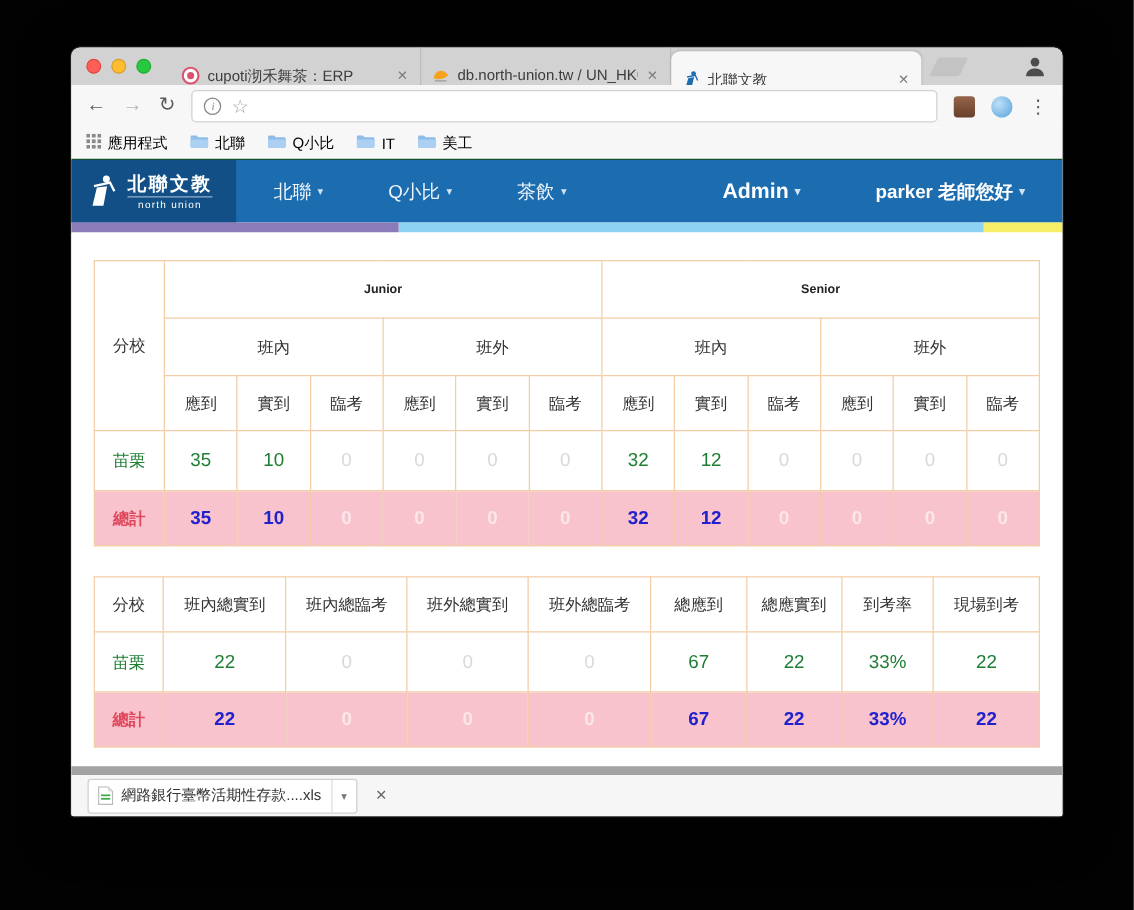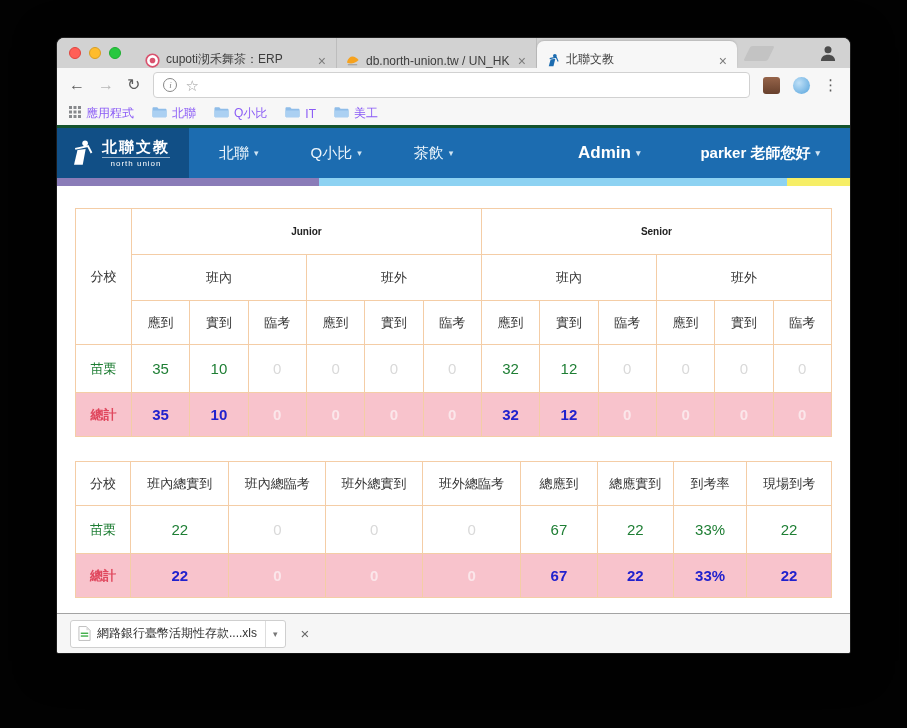--- a/index.html
+++ b/index.html
@@ -10,21 +10,21 @@
             display:flex; flex-direction:column; border-radius:7px 7px 2px 2px; overflow:hidden;
             background:#fff; box-shadow:0 8px 40px rgba(0,0,0,.85), 0 0 0 1px #2c2c2c; }
 
   
   .tabstrip { height:30px; background:#d2d2d2; display:flex; align-items:stretch; flex-shrink:0; }
   .lights { display:flex; align-items:center; gap:8px; padding:0 16px 0 12px; }
   .light { width:12px; height:12px; border-radius:50%; display:inline-block; }
   .light.red    { background:#ff5f57; border:1px solid #e0443e; }
   .light.yellow { background:#febc2e; border:1px solid #d89e24; }
   .light.green  { background:#28c840; border:1px solid #1eae31; }
-  .tab { width:200px; display:flex; align-items:flex-end; gap:6px; padding:0 8px; font-size:12px; color:#3d3d3d; }
+  .tab { width:200px; display:flex; align-items:flex-start; gap:6px; padding:15px 8px; font-size:12px; color:#3d3d3d; }
   .tab.inactive { border-right:1px solid #bdbdbd; }
   .tab.inactive:first-of-type { border-left:1px solid #bdbdbd; }
   .tab.active { background:#f7f7f7; border-radius:7px 7px 0 0; margin-top:3px; box-shadow:0 -1px 2px rgba(0,0,0,.12); }
   .tab .title { flex:1; white-space:nowrap; overflow:hidden; }
   .tab .close { color:#7b7b7b; font-size:14px; line-height:1; padding:0 2px; cursor:default; }
   .favicon { width:15px; height:15px; flex-shrink:0; display:inline-flex; }
   .favicon svg { width:100%; height:100%; }
   .newtab { width:24px; height:15px; background:#c3c3c3; margin:8px 0 0 10px; transform:skewX(-26deg); border-radius:2px; }
   .profile { margin-left:auto; margin-right:12px; align-self:center; width:20px; height:20px; }
   .profile svg { width:100%; height:100%; }
@@ -38,22 +38,22 @@
   .infoicon { width:14px; height:14px; border:1px solid #878787; border-radius:50%; color:#878787;
               font-size:9px; font-style:italic; font-family:"Liberation Serif",serif;
               display:inline-flex; align-items:center; justify-content:center; flex-shrink:0; }
   .url { flex:1; font-size:13px; color:#383838; white-space:nowrap; overflow:hidden; }
   .star { color:#9c9c9c; font-size:15px; line-height:1; }
   .ext1 { width:17px; height:17px; border-radius:3px; background:linear-gradient(#96644a,#67402c); flex-shrink:0; }
   .ext2 { width:17px; height:17px; border-radius:50%; background:radial-gradient(circle at 35% 35%, #bfe0f7, #55a3dc); flex-shrink:0; }
   .menu { color:#5c5c5c; font-size:15px; letter-spacing:0; }
 
   
-  .bookmarks { height:26px; background:#f7f7f7; border-bottom:3px solid #14532d; display:flex;
-               align-items:center; gap:18px; padding:0 12px; font-size:12px; color:#8b5cf6; flex-shrink:0; }
+  .bookmarks { height:26px; background:#f7f7f7; border-bottom:1px solid #14532d; display:flex;
+               align-items:center; gap:18px; padding:0 12px; font-size:12px; color:#000000; flex-shrink:0; }
   .bm { display:flex; align-items:center; gap:5px; }
   .bm svg { width:15px; height:12px; }
   .appsicon svg { width:12px; height:12px; }
 
   
   .siteheader { height:50px; background:#1c6cb0; display:flex; align-items:center; flex-shrink:0; }
   .logo { width:132px; height:50px; background:#114f86; display:flex; align-items:center; gap:7px; padding:0 10px; color:#fff; flex-shrink:0; }
   .logo svg { width:28px; height:28px; }
   .logotxt .t { font-size:15px; font-weight:bold; letter-spacing:2px; white-space:nowrap; }
   .logotxt .s { font-size:8px; letter-spacing:1px; text-align:center; border-top:1px solid rgba(255,255,255,.55); padding-top:1px; }
@@ -81,21 +81,21 @@
   .branch { color:#1e7e34 !important; }
   .trow td { background:#f8c3cc;margin-left:16px; }
   .trow .val { color:#2121cd; font-weight:bold; }
   .tlabel { color:#e0485e !important; font-weight:bold; }
   .val.zero { color:#d9d9d9; }
   .trow .val.zero { color:#fbe6ea; }
   .tbl2 { margin-top:24px; }
   .tbl2 .h3 td { height:44px; }
 
   
-  .dlbar { height:40px; background:#f6f6f6; border-top:1px solid #a3a3a3; display:flex; align-items:center;
+  .dlbar { height:40px; background:#f6f6f6; border-top:7px solid #a3a3a3; display:flex; align-items:center;
            padding:0 13px; flex-shrink:0; }
   .filechip { height:28px; background:#fff; border:1px solid #cfcfcf; border-radius:3px; display:flex;
               align-items:center; padding-left:7px; font-size:12px; color:#333; }
   .filechip svg { width:13px; height:15px; }
   .filechip .lbl { padding:0 8px 0 6px; white-space:nowrap; }
   .chipcaret { border-left:1px solid #ddd; align-self:stretch; display:flex; align-items:center; padding:0 7px; color:#777; font-size:9px; }
   .showall { margin-left:auto; height:28px; background:#fff; border:1px solid #cfcfcf; border-radius:3px;
              display:flex; align-items:center; gap:7px; padding:0 13px; font-size:13px; color:#333; }
   .showall svg { width:13px; height:13px; }
   .dlclose { margin-left:15px; color:#666; font-size:15px; }

